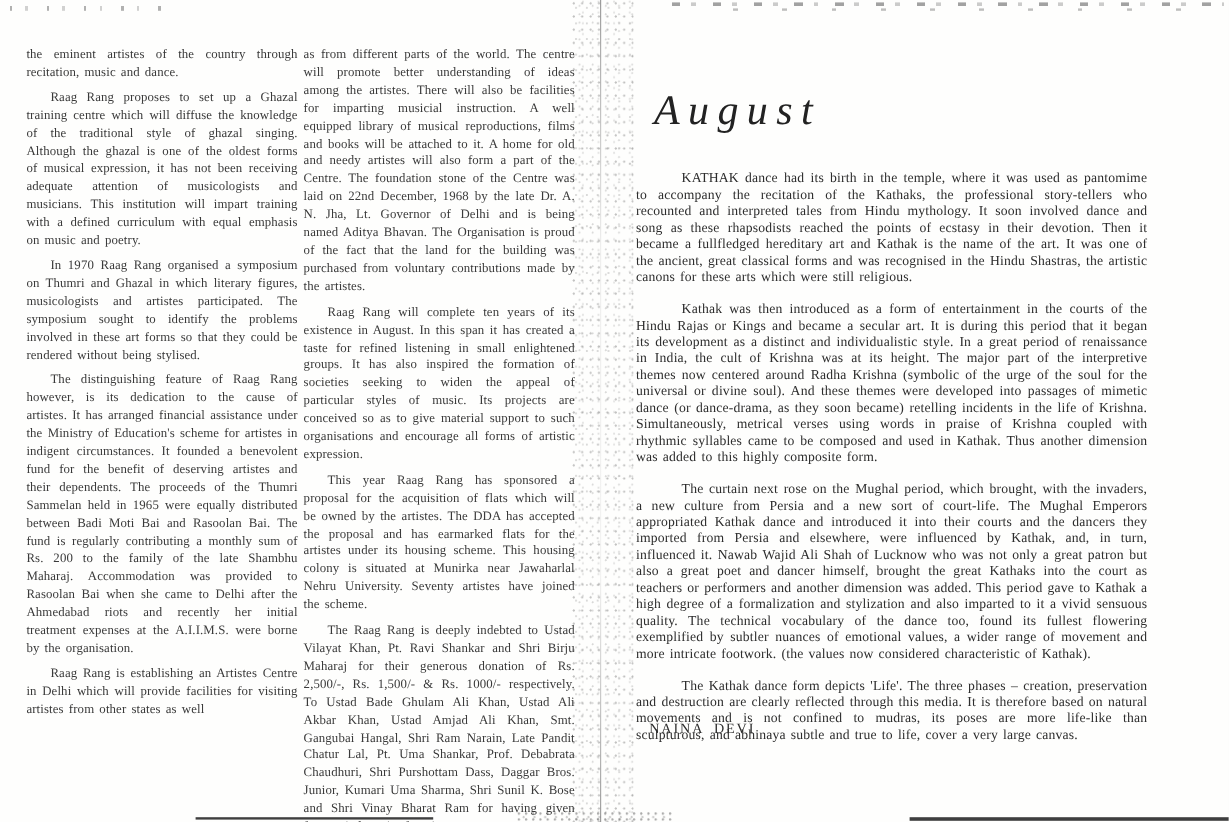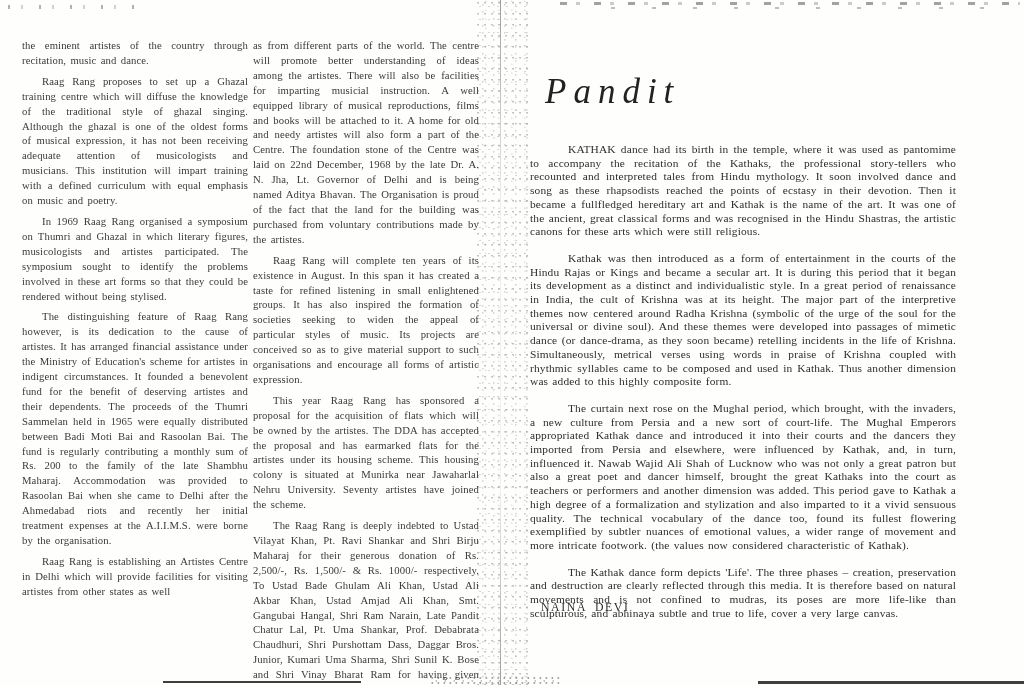--- a/index.html
+++ b/index.html
@@ -97,33 +97,33 @@
   }
 </style>
 </head>
 <body>
 
 <div class="scan-page">
 
   <div class="col col-1">
       <p class="noindent">the eminent artistes of the country through recitation, music and dance.</p>
       <p>Raag Rang proposes to set up a Ghazal training centre which will diffuse the knowledge of the traditional style of ghazal singing. Although the ghazal is one of the oldest forms of musical expression, it has not been receiving adequate attention of musicologists and musicians. This institution will impart training with a defined curriculum with equal emphasis on music and poetry.</p>
-      <p>In 1969 Raag Rang organised a symposium on Thumri and Ghazal in which literary figures, musicologists and artistes participated. The symposium sought to identify the problems involved in these art forms so that they could be rendered without being stylised.</p>
+      <p>In 1970 Raag Rang organised a symposium on Thumri and Ghazal in which literary figures, musicologists and artistes participated. The symposium sought to identify the problems involved in these art forms so that they could be rendered without being stylised.</p>
       <p>The distinguishing feature of Raag Rang however, is its dedication to the cause of artistes. It has arranged financial assistance under the Ministry of Education's scheme for artistes in indigent circumstances. It founded a benevolent fund for the benefit of deserving artistes and their dependents. The proceeds of the Thumri Sammelan held in 1965 were equally distributed between Badi Moti Bai and Rasoolan Bai. The fund is regularly contributing a monthly sum of Rs. 200 to the family of the late Shambhu Maharaj. Accommodation was provided to Rasoolan Bai when she came to Delhi after the Ahmedabad riots and recently her initial treatment expenses at the A.I.I.M.S. were borne by the organisation.</p>
       <p>Raag Rang is establishing an Artistes Centre in Delhi which will provide facilities for visiting artistes from other states as well</p>
     </div>
 
   <div class="col col-2">
       <p class="noindent">as from different parts of the world. The centre will promote better understanding of ideas among the artistes. There will also be facilities for imparting musicial instruction. A well equipped library of musical reproductions, films and books will be attached to it. A home for old and needy artistes will also form a part of the Centre. The foundation stone of the Centre was laid on 22nd December, 1968 by the late Dr. A. N. Jha, Lt. Governor of Delhi and is being named Aditya Bhavan. The Organisation is proud of the fact that the land for the building was purchased from voluntary contributions made by the artistes.</p>
       <p>Raag Rang will complete ten years of its existence in August. In this span it has created a taste for refined listening in small enlightened groups. It has also inspired the formation of societies seeking to widen the appeal of particular styles of music. Its projects are conceived so as to give material support to such organisations and encourage all forms of artistic expression.</p>
       <p>This year Raag Rang has sponsored a proposal for the acquisition of flats which will be owned by the artistes. The DDA has accepted the proposal and has earmarked flats for the artistes under its housing scheme. This housing colony is situated at Munirka near Jawaharlal Nehru University. Seventy artistes have joined the scheme.</p>
       <p>The Raag Rang is deeply indebted to Ustad Vilayat Khan, Pt. Ravi Shankar and Shri Birju Maharaj for their generous donation of Rs. 2,500/-, Rs. 1,500/- &amp; Rs. 1000/- respectively. To Ustad Bade Ghulam Ali Khan, Ustad Ali Akbar Khan, Ustad Amjad Ali Khan, Smt. Gangubai Hangal, Shri Ram Narain, Late Pandit Chatur Lal, Pt. Uma Shankar, Prof. Debabrata Chaudhuri, Shri Purshottam Dass, Daggar Bros. Junior, Kumari Uma Sharma, Shri Sunil K. Bose and Shri Vinay Bharat Ram for having given free recitals at its functions.</p>
     </div>
 
-  <div class="chapter-title">Pandit</div>
+  <div class="chapter-title">August</div>
 
   <div class="right-body">
       <p>KATHAK dance had its birth in the temple, where it was used as pantomime to accompany the recitation of the Kathaks, the professional story-tellers who recounted and interpreted tales from Hindu mythology. It soon involved dance and song as these rhapsodists reached the points of ecstasy in their devotion. Then it became a fullfledged hereditary art and Kathak is the name of the art. It was one of the ancient, great classical forms and was recognised in the Hindu Shastras, the artistic canons for these arts which were still religious.</p>
       <p>Kathak was then introduced as a form of entertainment in the courts of the Hindu Rajas or Kings and became a secular art. It is during this period that it began its development as a distinct and individualistic style. In a great period of renaissance in India, the cult of Krishna was at its height. The major part of the interpretive themes now centered around Radha Krishna (symbolic of the urge of the soul for the universal or divine soul). And these themes were developed into passages of mimetic dance (or dance-drama, as they soon became) retelling incidents in the life of Krishna. Simultaneously, metrical verses using words in praise of Krishna coupled with rhythmic syllables came to be composed and used in Kathak. Thus another dimension was added to this highly composite form.</p>
       <p>The curtain next rose on the Mughal period, which brought, with the invaders, a new culture from Persia and a new sort of court-life. The Mughal Emperors appropriated Kathak dance and introduced it into their courts and the dancers they imported from Persia and elsewhere, were influenced by Kathak, and, in turn, influenced it. Nawab Wajid Ali Shah of Lucknow who was not only a great patron but also a great poet and dancer himself, brought the great Kathaks into the court as teachers or performers and another dimension was added. This period gave to Kathak a high degree of a formalization and stylization and also imparted to it a vivid sensuous quality. The technical vocabulary of the dance too, found its fullest flowering exemplified by subtler nuances of emotional values, a wider range of movement and more intricate footwork. (the values now considered characteristic of Kathak).</p>
       <p>The Kathak dance form depicts 'Life'. The three phases – creation, preservation and destruction are clearly reflected through this media. It is therefore based on natural movements and is not confined to mudras, its poses are more life-like than sculpturous, and abhinaya subtle and true to life, cover a very large canvas.</p>
     </div>
 
   <div class="author-line">NAINA DEVI</div>
 

